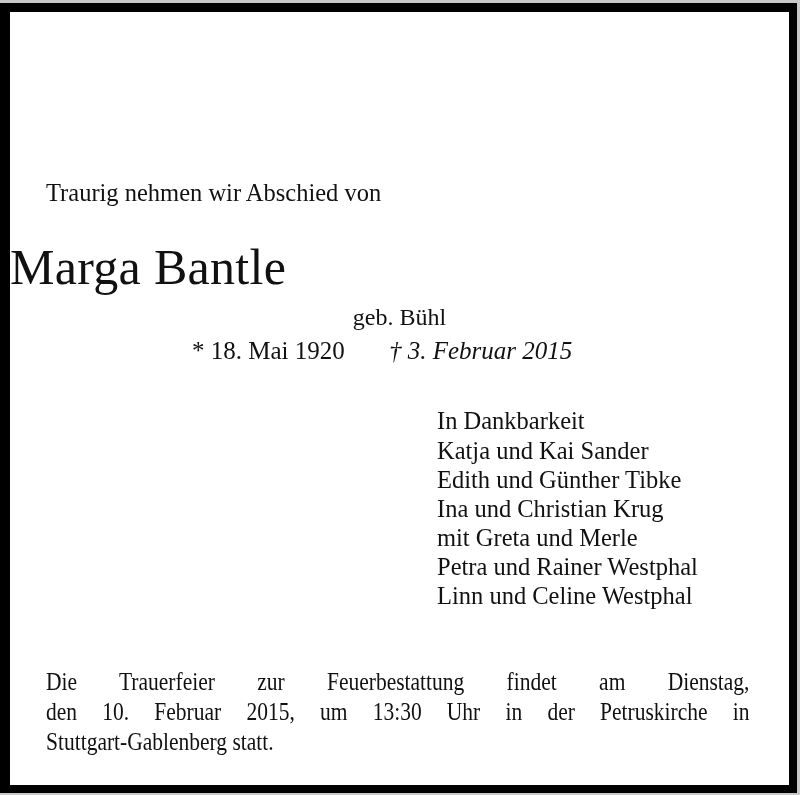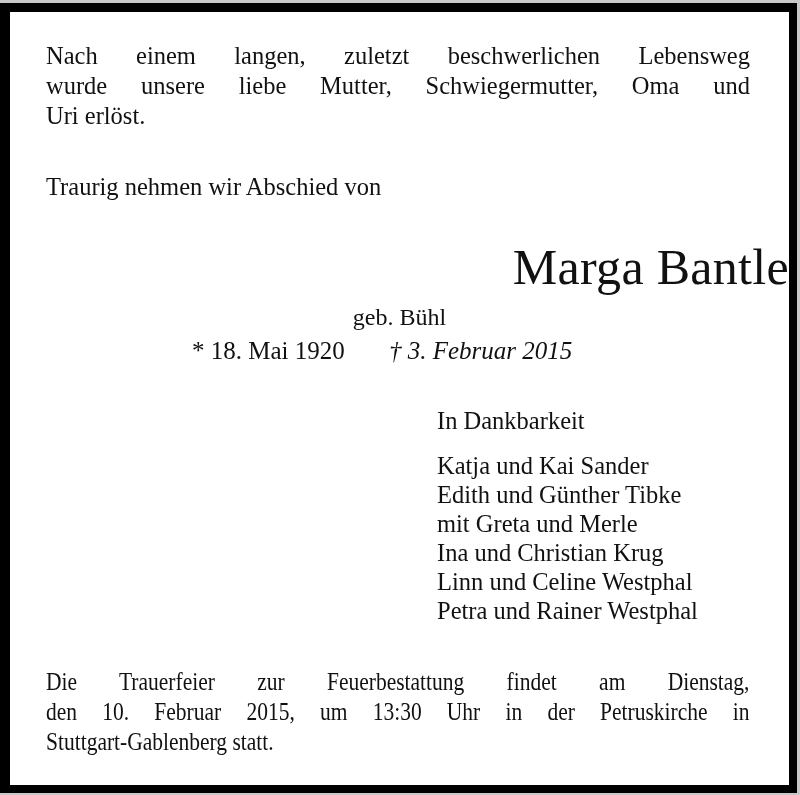--- a/index.html
+++ b/index.html
@@ -44,31 +44,31 @@
       text-align: justify;
       text-align-last: justify;
       white-space: nowrap;
     }
     .intro .line.last {
       text-align-last: left;
     }
     .farewell {
       position: absolute;
       left: 36px;
-      top: 160px;
+      top: 166px;
       font-size: 24.5px;
       line-height: 30px;
       margin: 0;
     }
     .name {
       position: absolute;
       left: 0;
       width: 779px;
       top: 227px;
-      text-align: right;
+      text-align: left;
       font-size: 50px;
       line-height: 56px;
       letter-spacing: 0.3px;
       margin: 0;
       font-weight: normal;
     }
     .maiden {
       position: absolute;
       left: 0;
       width: 779px;
@@ -90,21 +90,21 @@
     .dates .death { position: absolute; left: 207px; font-style: italic; }
     .mourners {
       position: absolute;
       left: 427px;
       top: 394px;
       font-size: 24.5px;
       line-height: 29px;
     }
     .mourners .thanks {
       display: block;
-      margin-bottom: 16px;
+      margin-bottom: 1px;
       font-family: Liberation Serif, serif;
     }
     .mourners .m-item {
       display: block;
       white-space: nowrap;
     }
     .service {
       position: absolute;
       left: 36px;
       top: 655px;
@@ -125,45 +125,40 @@
     .service .line.last {
       text-align-last: left;
     }
   </style>
 </head>
 <body>
 
 <div class="page">
   <div class="card">
 
-    <p class="intro">
-      <span class="line">Nach einem langen, zuletzt beschwerlichen Lebensweg</span>
-      <span class="line">wurde unsere liebe Mutter, Schwiegermutter, Oma und</span>
-      <span class="line last">Uri erlöst.</span>
-    </p>
 
     <p class="farewell">Traurig nehmen wir Abschied von</p>
 
     <h1 class="name">Marga Bantle</h1>
 
     <p class="maiden">geb. Bühl</p>
 
     <div class="dates">
       <span class="birth">* 18. Mai 1920</span>
       <span class="death">† 3. Februar 2015</span>
     </div>
 
     <div class="mourners">
       <span class="thanks">In Dankbarkeit</span>
       <span class="m-item">Katja und Kai Sander</span>
       <span class="m-item">Edith und Günther Tibke</span>
+      <span class="m-item">Ina und Christian Krug</span>
       <span class="m-item">mit Greta und Merle</span>
-      <span class="m-item">Ina und Christian Krug</span>
+      <span class="m-item">Petra und Rainer Westphal</span>
       <span class="m-item">Linn und Celine Westphal</span>
-      <span class="m-item">Petra und Rainer Westphal</span>
     </div>
 
     <p class="service">
       <span class="line">Die Trauerfeier zur Feuerbestattung findet am Dienstag,</span>
       <span class="line">den 10. Februar 2015, um 13:30 Uhr in der Petruskirche in</span>
       <span class="line last">Stuttgart-Gablenberg statt.</span>
     </p>
 
   </div>
 </div>

